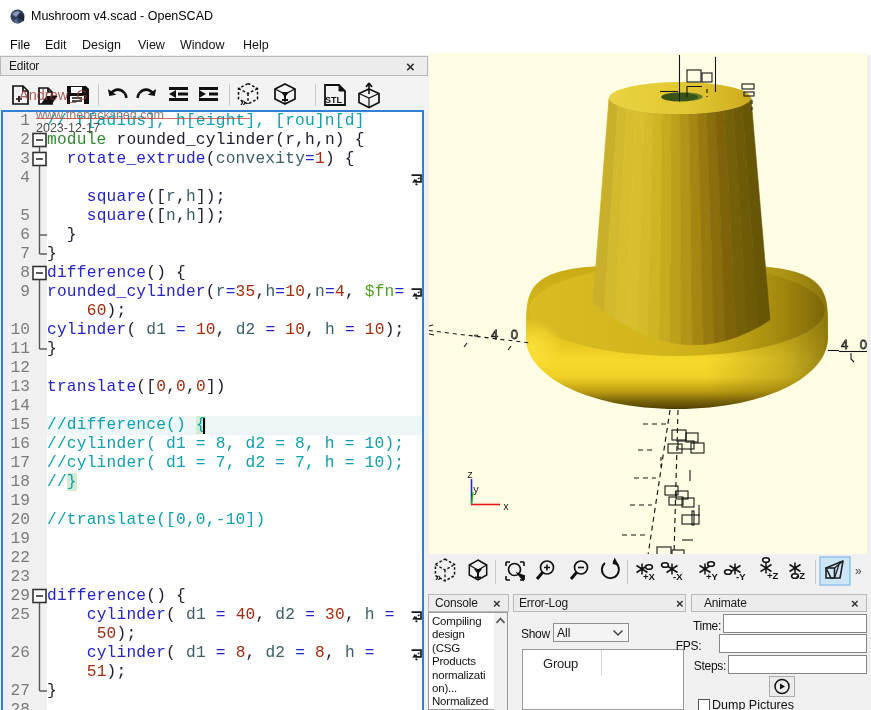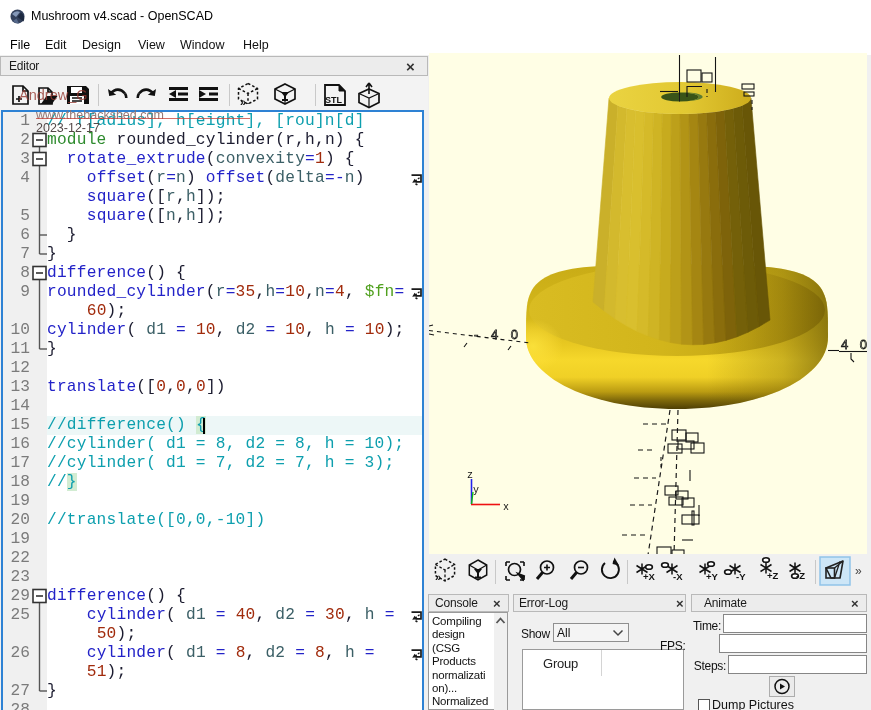--- a/index.html
+++ b/index.html
@@ -78,21 +78,20 @@
 <div class="abs" style="left:3px;top:112px;width:44px;height:598px;background:#f0f0f0"></div>
 <div class="abs" style="left:0;top:0;width:422px;height:710px;overflow:hidden">
 <div style="position:absolute;left:47px;top:416px;width:375px;height:19px;background:#edf7f7"></div>
 <div class="ln" style="top:112px">1</div>
 <pre class="cl" style="top:112px"><span class="c">// r[adius], h[eight], [rou]n[d]</span></pre>
 <div class="ln" style="top:131px">2</div>
 <pre class="cl" style="top:131px"><span class="m">module</span><span class="p"> rounded_cylinder(r,h,n) {</span></pre>
 <div class="ln" style="top:150px">3</div>
 <pre class="cl" style="top:150px"><span class="p">  </span><span class="k">rotate_extrude</span><span class="p">(</span><span class="i">convexity</span><span class="k">=</span><span class="n">1</span><span class="p">) {</span></pre>
 <div class="ln" style="top:169px">4</div>
-<pre class="cl" style="top:169px"><span class="p">    </span><span class="k">offset</span><span class="p">(</span><span class="i">r</span><span class="k">=</span><span class="i">n</span><span class="p">) </span><span class="k">offset</span><span class="p">(</span><span class="i">delta</span><span class="k">=-</span><span class="i">n</span><span class="p">)</span></pre>
 <svg style="position:absolute;left:410px;top:174px" width="13" height="13">
       <path d="M1.5 1.2 H11 V7.8 H5.5" fill="none" stroke="#1a1a1a" stroke-width="1.7"></path>
       <path d="M9.5 3.8 L4.5 7.6" fill="none" stroke="#1a1a1a" stroke-width="1.4" stroke-dasharray="2,1.5"></path>
       <path d="M2.2 8.8 l5 -0.6 -2.6 -3.4 z" fill="#1a1a1a"></path>
       <path d="M5.5 9.8 L8.5 11.6" fill="none" stroke="#1a1a1a" stroke-width="1.6" stroke-dasharray="2.2,1.4"></path>
     </svg>
 <pre class="cl" style="top:188px"><span class="p">    </span><span class="k">square</span><span class="p">([</span><span class="i">r</span><span class="p">,</span><span class="i">h</span><span class="p">]);</span></pre>
 <div class="ln" style="top:207px">5</div>
 <pre class="cl" style="top:207px"><span class="p">    </span><span class="k">square</span><span class="p">([</span><span class="i">n</span><span class="p">,</span><span class="i">h</span><span class="p">]);</span></pre>
 <div class="ln" style="top:226px">6</div>
@@ -117,21 +116,21 @@
 <div class="ln" style="top:359px">12</div>
 <div class="ln" style="top:378px">13</div>
 <pre class="cl" style="top:378px"><span class="k">translate</span><span class="p">([</span><span class="n">0</span><span class="p">,</span><span class="n">0</span><span class="p">,</span><span class="n">0</span><span class="p">])</span></pre>
 <div class="ln" style="top:397px">14</div>
 <div class="ln" style="top:416px">15</div>
 <pre class="cl" style="top:416px"><span class="c">//difference() </span><span class="cb">{</span></pre>
 <div style="position:absolute;left:203px;top:418px;width:2px;height:16px;background:#000"></div>
 <div class="ln" style="top:435px">16</div>
 <pre class="cl" style="top:435px"><span class="c">//cylinder( d1 = 8, d2 = 8, h = 10);</span></pre>
 <div class="ln" style="top:454px">17</div>
-<pre class="cl" style="top:454px"><span class="c">//cylinder( d1 = 7, d2 = 7, h = 3);</span></pre>
+<pre class="cl" style="top:454px"><span class="c">//cylinder( d1 = 7, d2 = 7, h = 10);</span></pre>
 <div class="ln" style="top:473px">18</div>
 <pre class="cl" style="top:473px"><span class="c">//</span><span class="cb">}</span></pre>
 <div class="ln" style="top:492px">19</div>
 <div class="ln" style="top:511px">20</div>
 <pre class="cl" style="top:511px"><span class="c">//translate([0,0,-10])</span></pre>
 <div class="ln" style="top:530px">19</div>
 <div class="ln" style="top:549px">22</div>
 <div class="ln" style="top:568px">23</div>
 <div class="ln" style="top:587px">29</div>
 <pre class="cl" style="top:587px"><span class="k">difference</span><span class="p">() {</span></pre>
@@ -359,21 +358,21 @@
     <path d="M1.5 1.5 L6 6 L10.5 1.5" fill="none" stroke="#444" stroke-width="1.5"></path>
   </svg>
 <div class="abs" style="left:522px;top:649px;width:162px;height:61px;background:#fff;border:1px solid #9a9a9a"></div>
 <div class="abs" style="left:543px;top:656px;font-size:13px;letter-spacing:-0.2px;color:#222">Group</div>
 <div class="abs" style="left:601px;top:650px;width:1px;height:26px;background:#d4d4d4"></div>
 
 <div class="hdr" style="left:691px;top:594px;width:176px;height:18px;padding:1px 0 0 12px">Animate</div>
 <div class="hx" style="left:851px;top:597px;font-size:13px">×</div>
 <div class="abs" style="left:660px;top:619px;width:61px;text-align:right;font-size:12px;letter-spacing:-0.3px;color:#111">Time:</div>
 <input style="left: 723px; top: 614px; width: 144px; height: 19px;">
-<div class="abs" style="left:660px;top:639px;width:57px;text-align:left;font-size:12px;letter-spacing:-0.3px;color:#111">FPS:</div>
+<div class="abs" style="left:660px;top:639px;width:57px;text-align:center;font-size:12px;letter-spacing:-0.3px;color:#111">FPS:</div>
 <input style="left: 719px; top: 634px; width: 148px; height: 19px;">
 <div class="abs" style="left:660px;top:659px;width:66px;text-align:right;font-size:12px;letter-spacing:-0.3px;color:#111">Steps:</div>
 <input style="left: 728px; top: 655px; width: 139px; height: 19px;">
 <div class="abs" style="left:769px;top:676px;width:26px;height:21px;background:#ebebeb;border:1px solid #adadad"></div>
 <svg class="abs" style="left:773px;top:678px" width="18" height="17">
 <circle cx="9" cy="8.5" r="7" fill="none" stroke="#111" stroke-width="1.5"></circle>
 <path d="M7 5.5 l5 3 l-5 3 z" fill="#111"></path>
   </svg>
 <div class="abs" style="left:698px;top:699px;width:12px;height:12px;background:#fff;border:1px solid #555"></div>
 <div class="abs" style="left:712px;top:698px;font-size:12.5px;color:#111">Dump Pictures</div>

